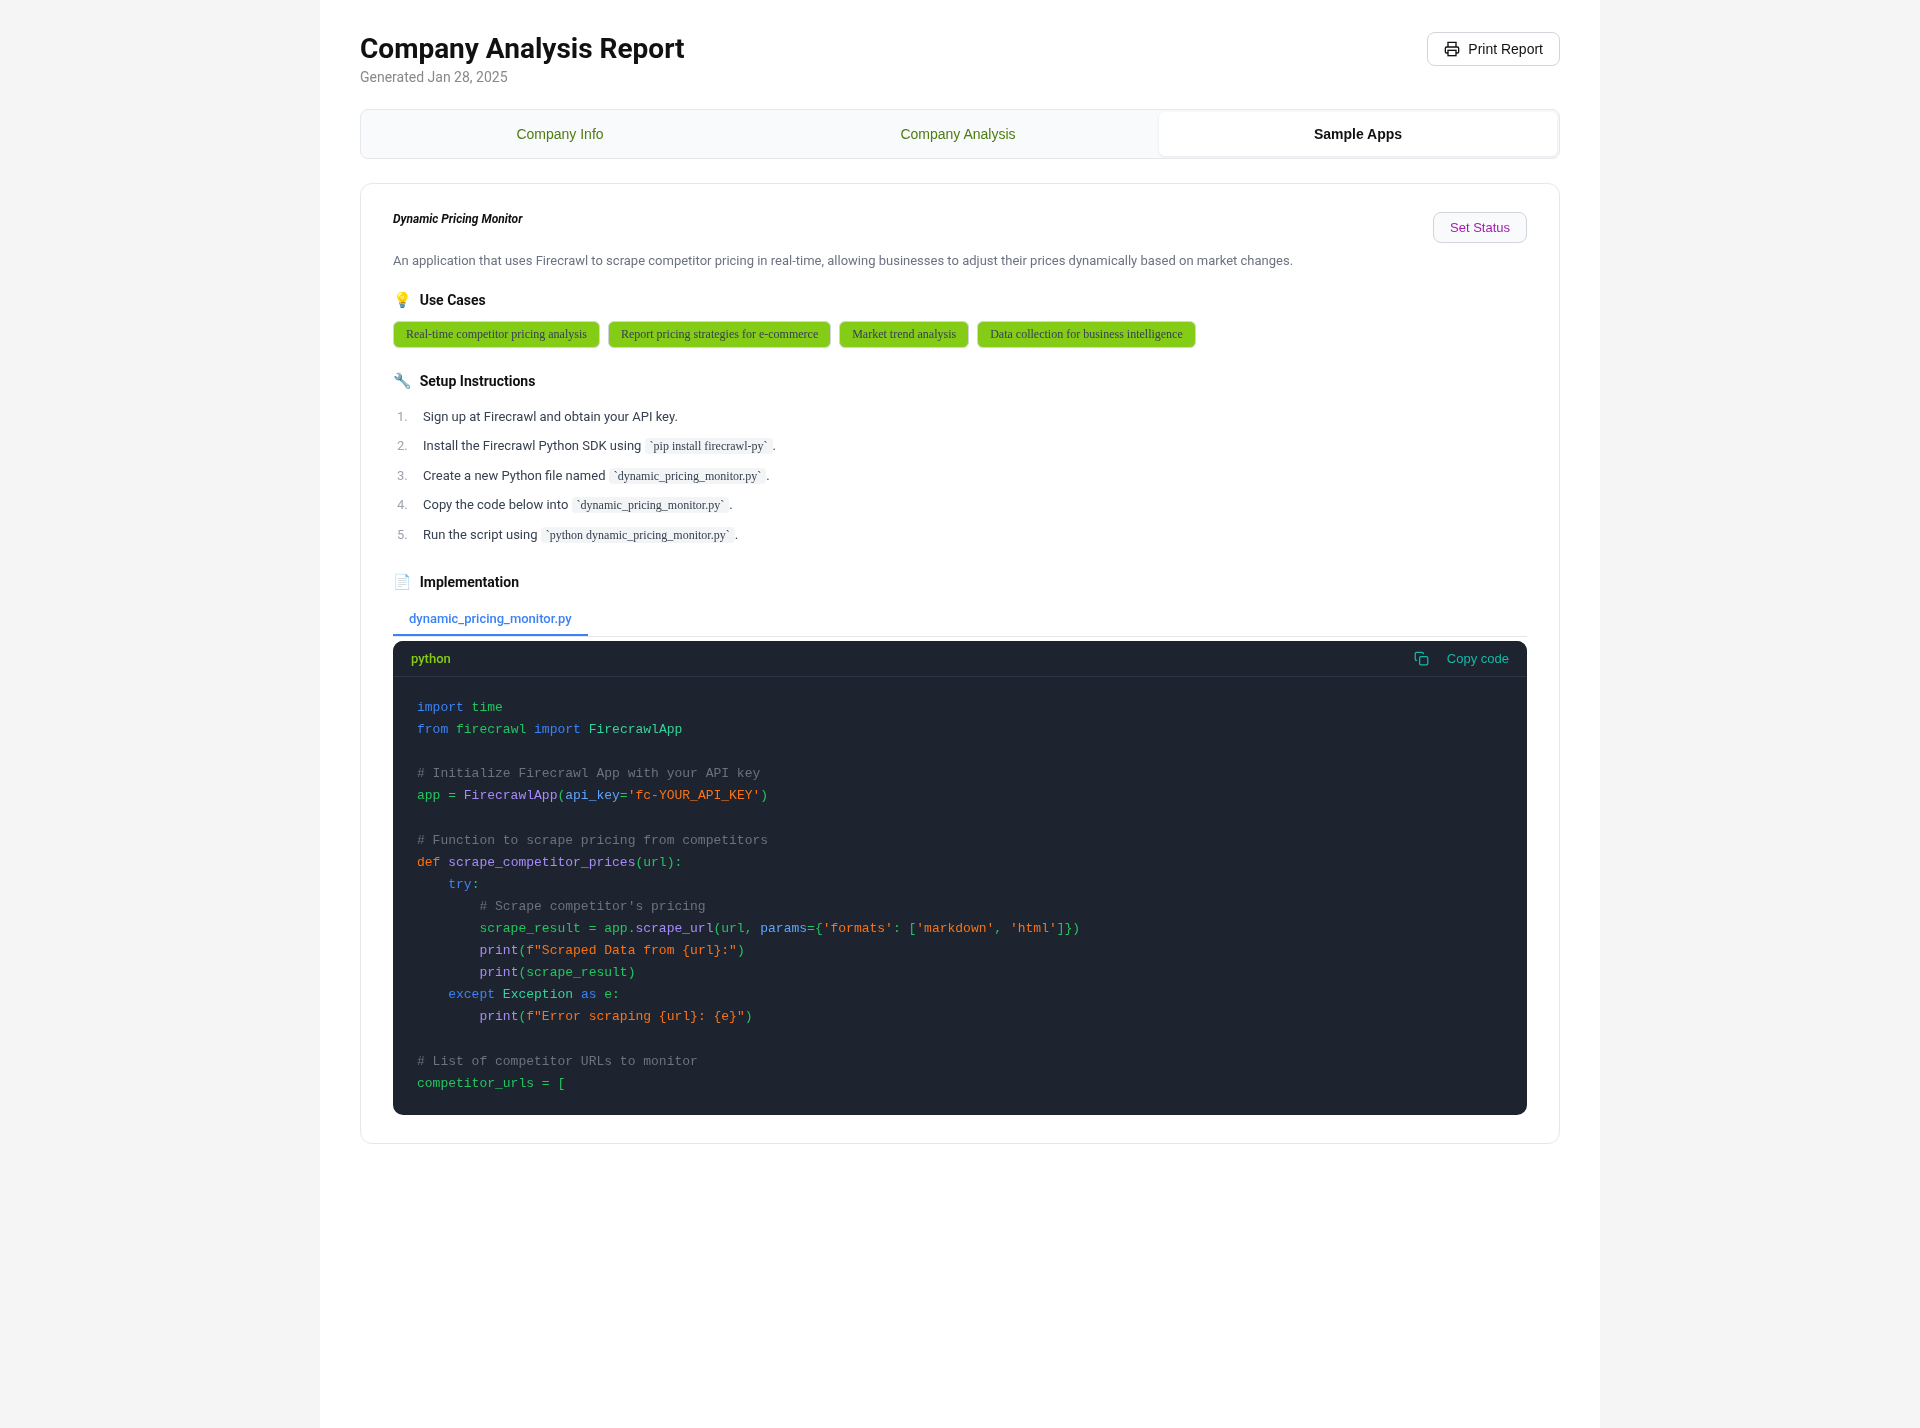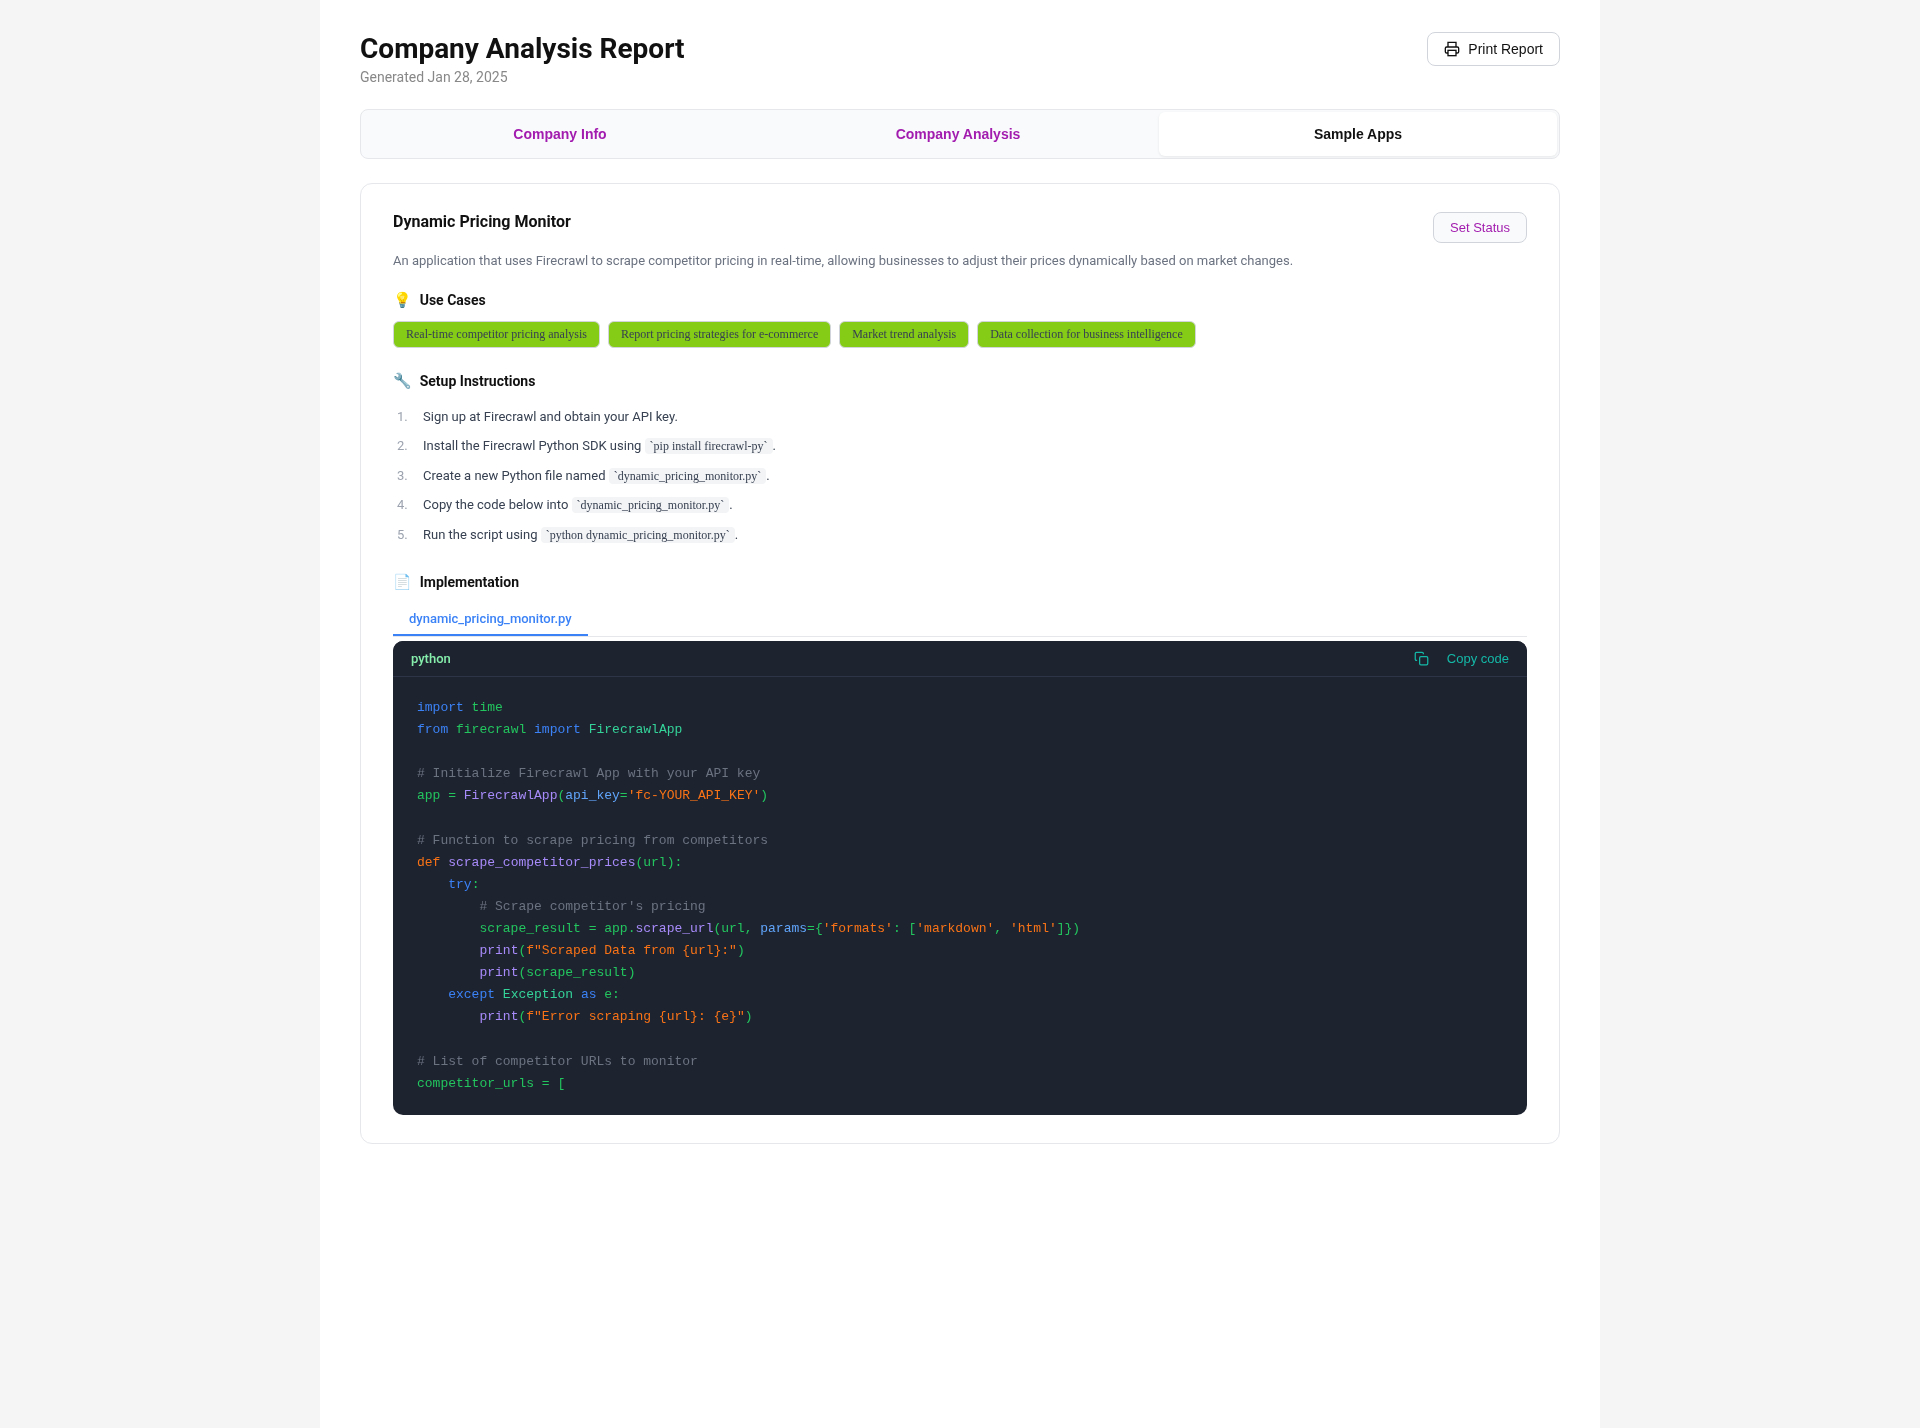--- a/index.html
+++ b/index.html
@@ -55,22 +55,22 @@
       border-radius: 8px;
       overflow: hidden;
       margin-bottom: 24px;
       background: #f9fafb;
     }
     .tab {
       flex: 1;
       padding: 14px 20px;
       text-align: center;
       font-size: 14px;
-      font-weight: 700;
-      color: #a21caf;
+      font-weight: 400;
+      color: #4d7c0f;
       cursor: pointer;
       border: none;
       background: transparent;
     }
     .tab.active {
       background: #fff;
       color: #111;
       font-weight: 700;
       border-radius: 6px;
       margin: 2px;
@@ -86,23 +86,24 @@
     }
 
     
     .app-header-row {
       display: flex;
       align-items: flex-start;
       justify-content: space-between;
       margin-bottom: 8px;
     }
     .app-title {
-      font-size: 16px;
+      font-size: 12px;
       font-weight: 700;
       color: #111;
+      font-style: italic;
     }
     .set-status-btn {
       border: 1px solid #d1d5db;
       background: #f9fafb;
       padding: 7px 16px;
       border-radius: 8px;
       font-size: 13px;
       font-weight: 500;
       color: #a21caf;
       cursor: pointer;
@@ -204,21 +205,21 @@
     .code-header {
       display: flex;
       align-items: center;
       justify-content: space-between;
       padding: 10px 18px;
       background: #1e2330;
       border-bottom: 1px solid #2d3447;
     }
     .code-lang {
       font-size: 13px;
-      color: #86efac;
+      color: #84cc16;
       font-weight: 500;
     }
     .copy-btn {
       display: flex;
       align-items: center;
       gap: 18px;
       font-size: 13px;
       color: #14b8a6;
       background: transparent;
       border: none;

